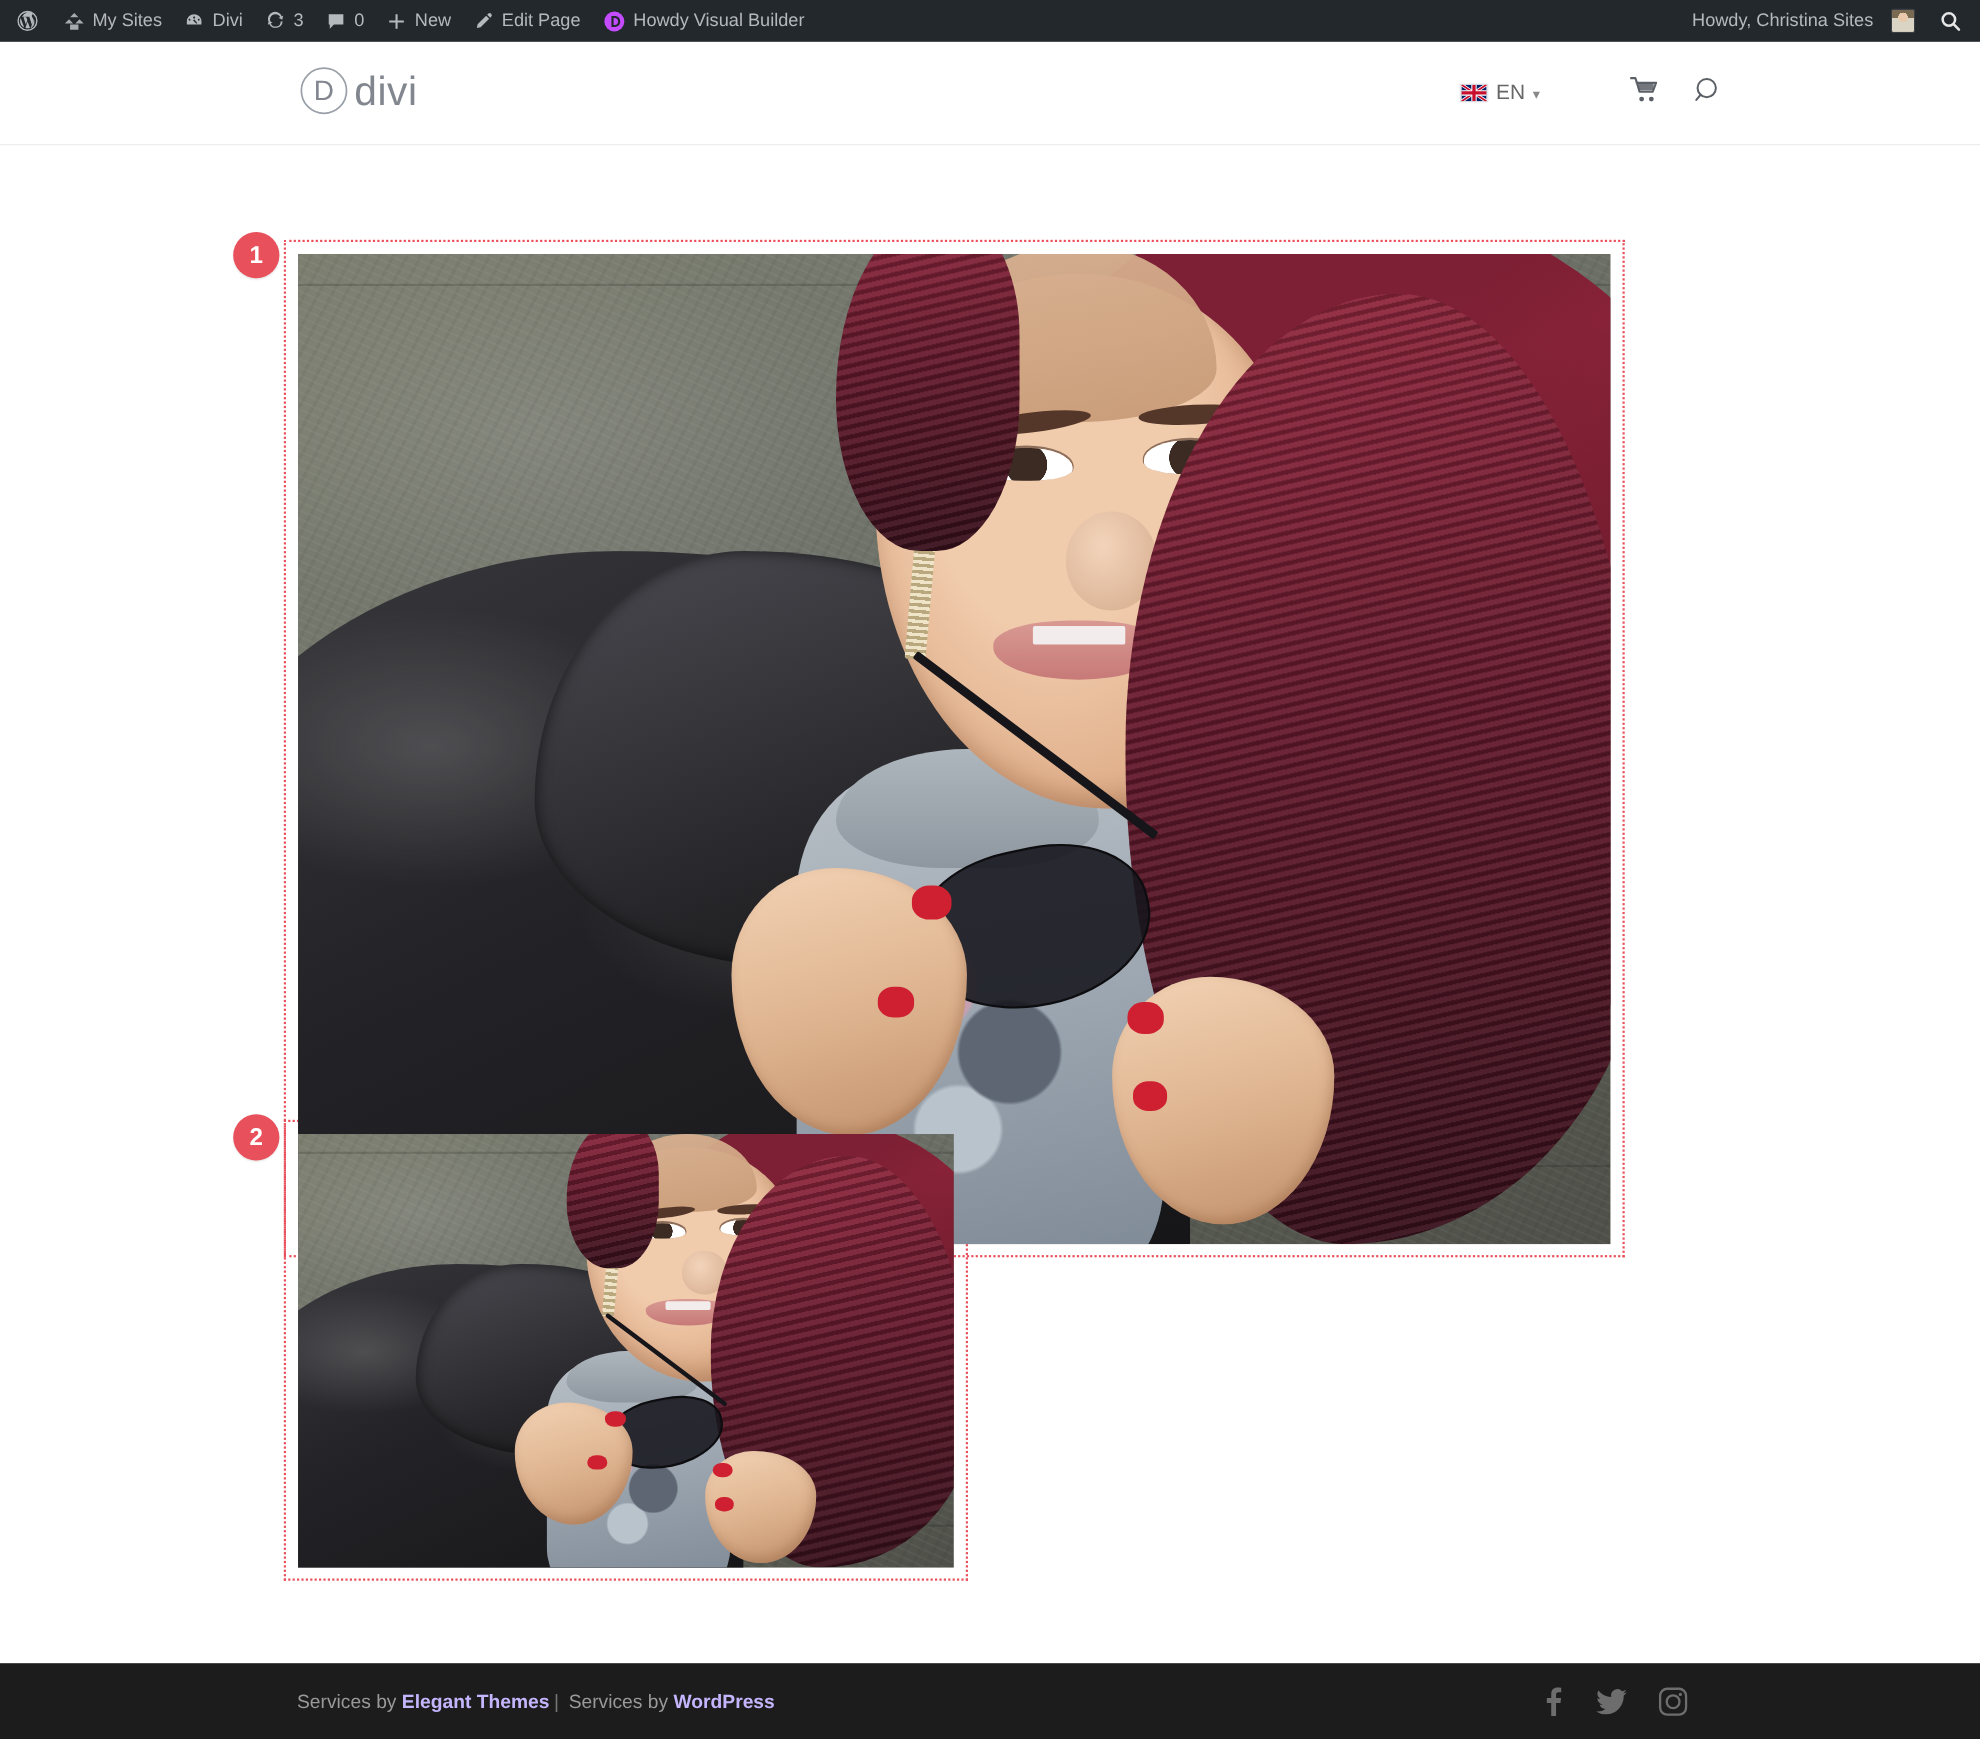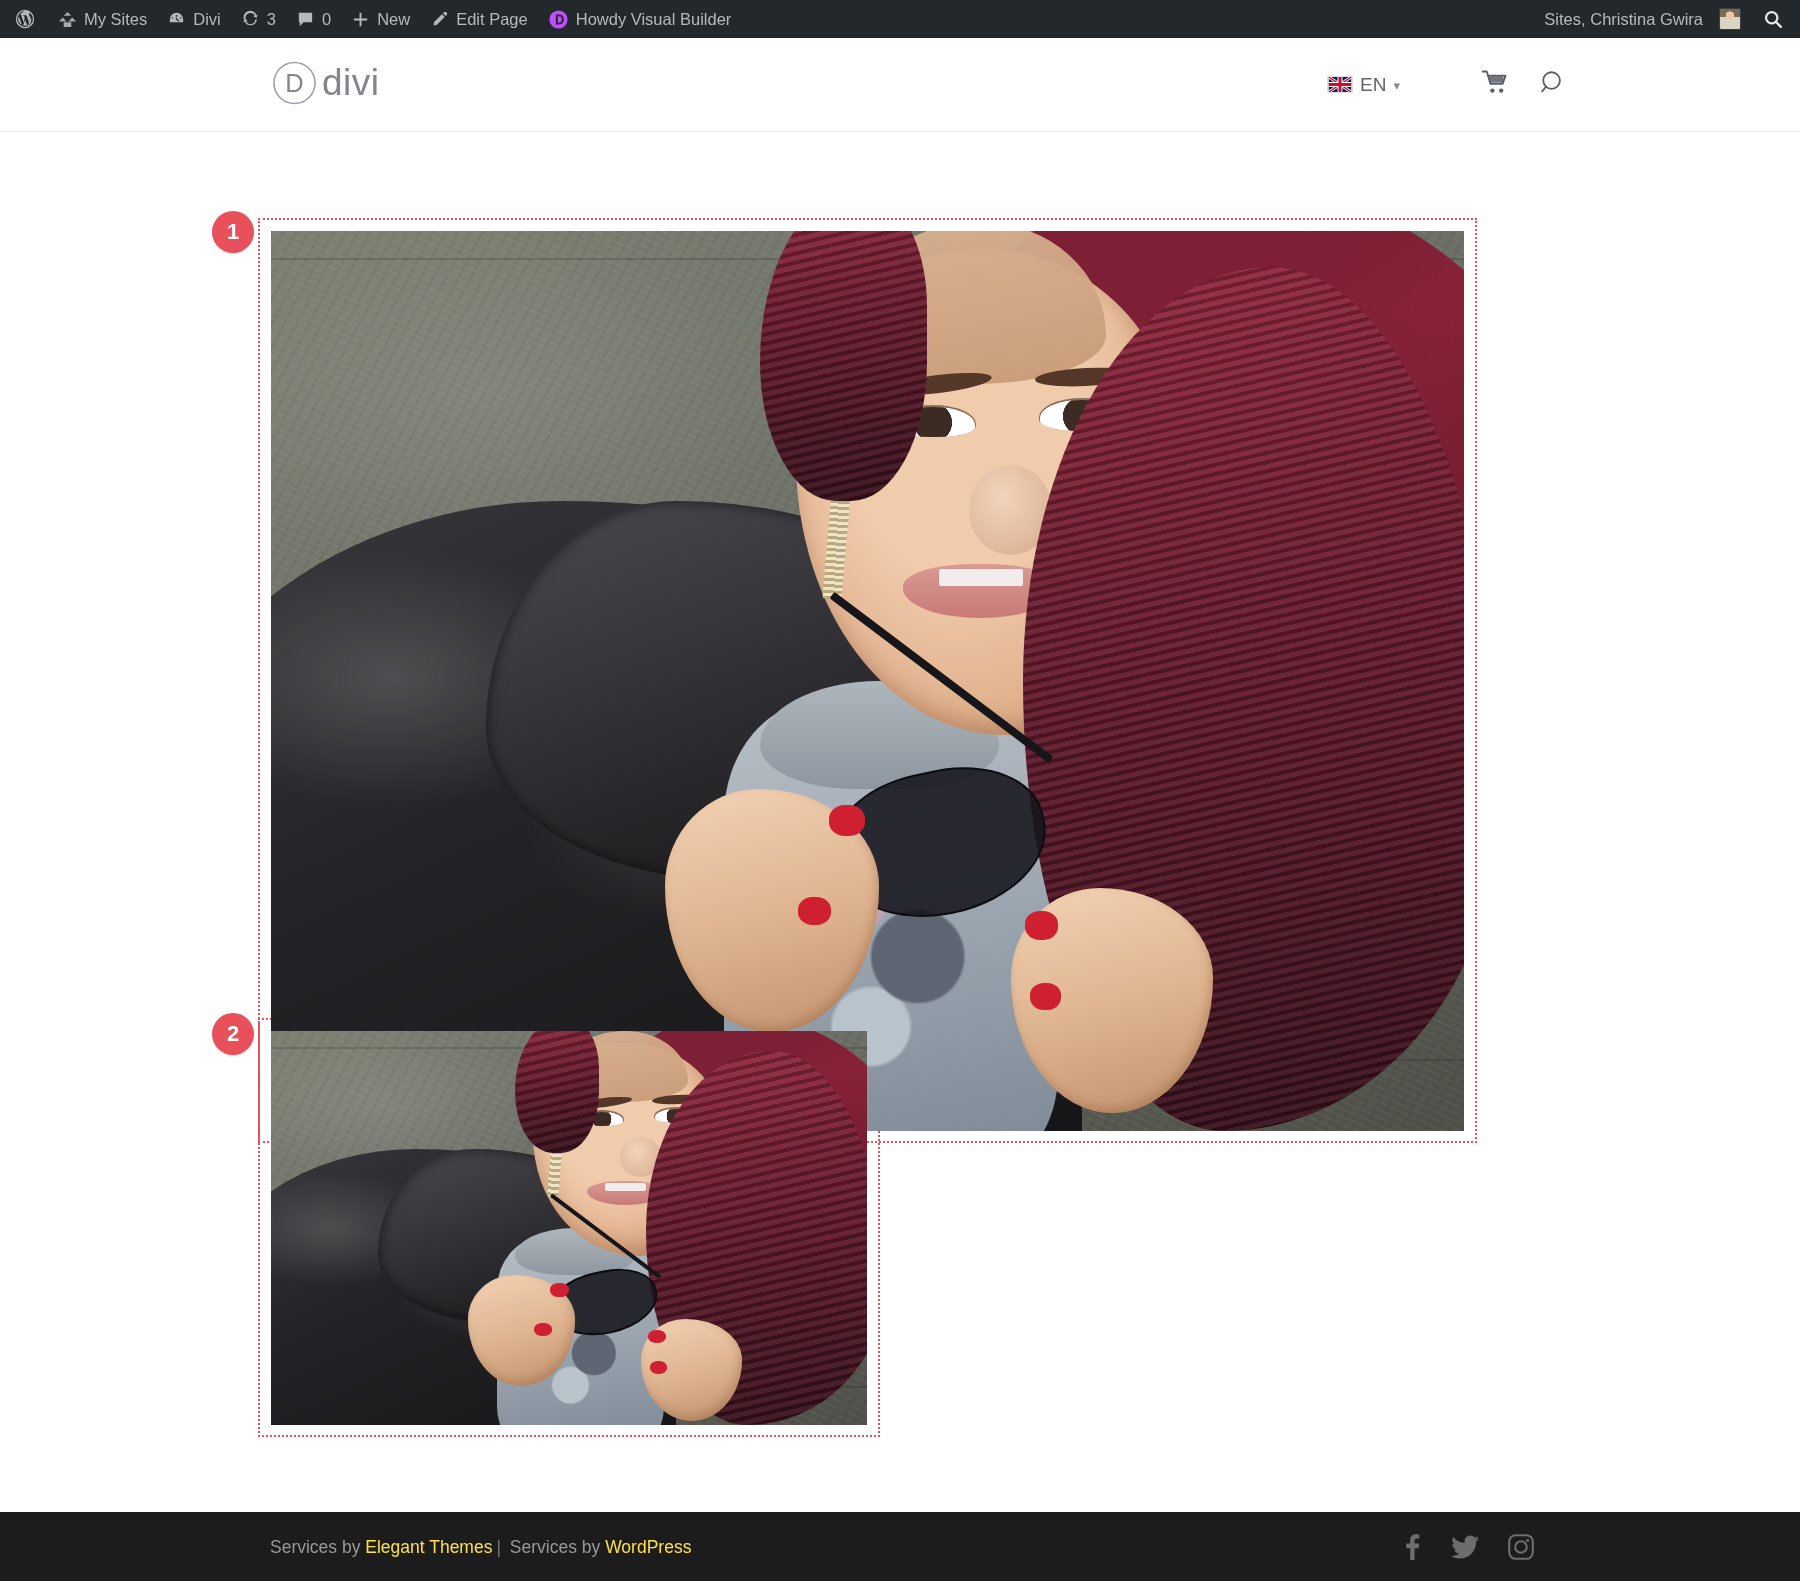--- a/index.html
+++ b/index.html
@@ -313,21 +313,21 @@
     z-index: 40;
   }
   #footer-credits {
     position: absolute;
     left: 270px; top: 50%;
     transform: translateY(-50%);
     font-size: 17.5px;
     color: #999999;
     white-space: nowrap;
   }
-  #footer-credits a { color: #fde047; font-weight: 400; text-decoration: none; cursor: pointer; }
+  #footer-credits a { color: #c4b5fd; font-weight: 700; text-decoration: none; cursor: pointer; }
   #footer-credits .sep { color: #777; margin: 0 4px; }
   #footer-social {
     position: absolute;
     right: 265px; top: 50%;
     transform: translateY(-50%);
     display: flex; align-items: center; gap: 27px;
   }
   .social-icon { cursor: pointer; display:flex; }
   .social-icon svg { display:block; }
 </style>
@@ -404,21 +404,21 @@
         <circle cx="11" cy="11" r="9.5" fill="#c44bff"></circle>
         <path d="M8.2 5.8h3.1c3.2 0 5.3 2.1 5.3 5.2s-2.1 5.2-5.3 5.2H8.2V5.8zm2.1 1.9v6.6h1c2 0 3.2-1.3 3.2-3.3s-1.2-3.3-3.2-3.3h-1z" fill="#23282d"></path>
       </svg>
     </span>
     <span class="ab-label">Howdy Visual Builder</span>
   </div>
 
   <div class="ab-spacer"></div>
 
   <div class="ab-item">
-    <span class="ab-label">Sites, Christina Gwira</span>
+    <span class="ab-label">Howdy, Christina Sites</span>
     <span id="ab-avatar"></span>
   </div>
 
   <div class="ab-item" id="ab-search-btn">
     <span class="ab-icon">
       <svg width="21" height="21" viewBox="0 0 20 20" fill="none" stroke="#e6e6e6" stroke-width="2.2">
         <circle cx="8.3" cy="8.3" r="5.4"></circle>
         <path d="M12.4 12.4L17 17" stroke-linecap="round"></path>
       </svg>
     </span>

